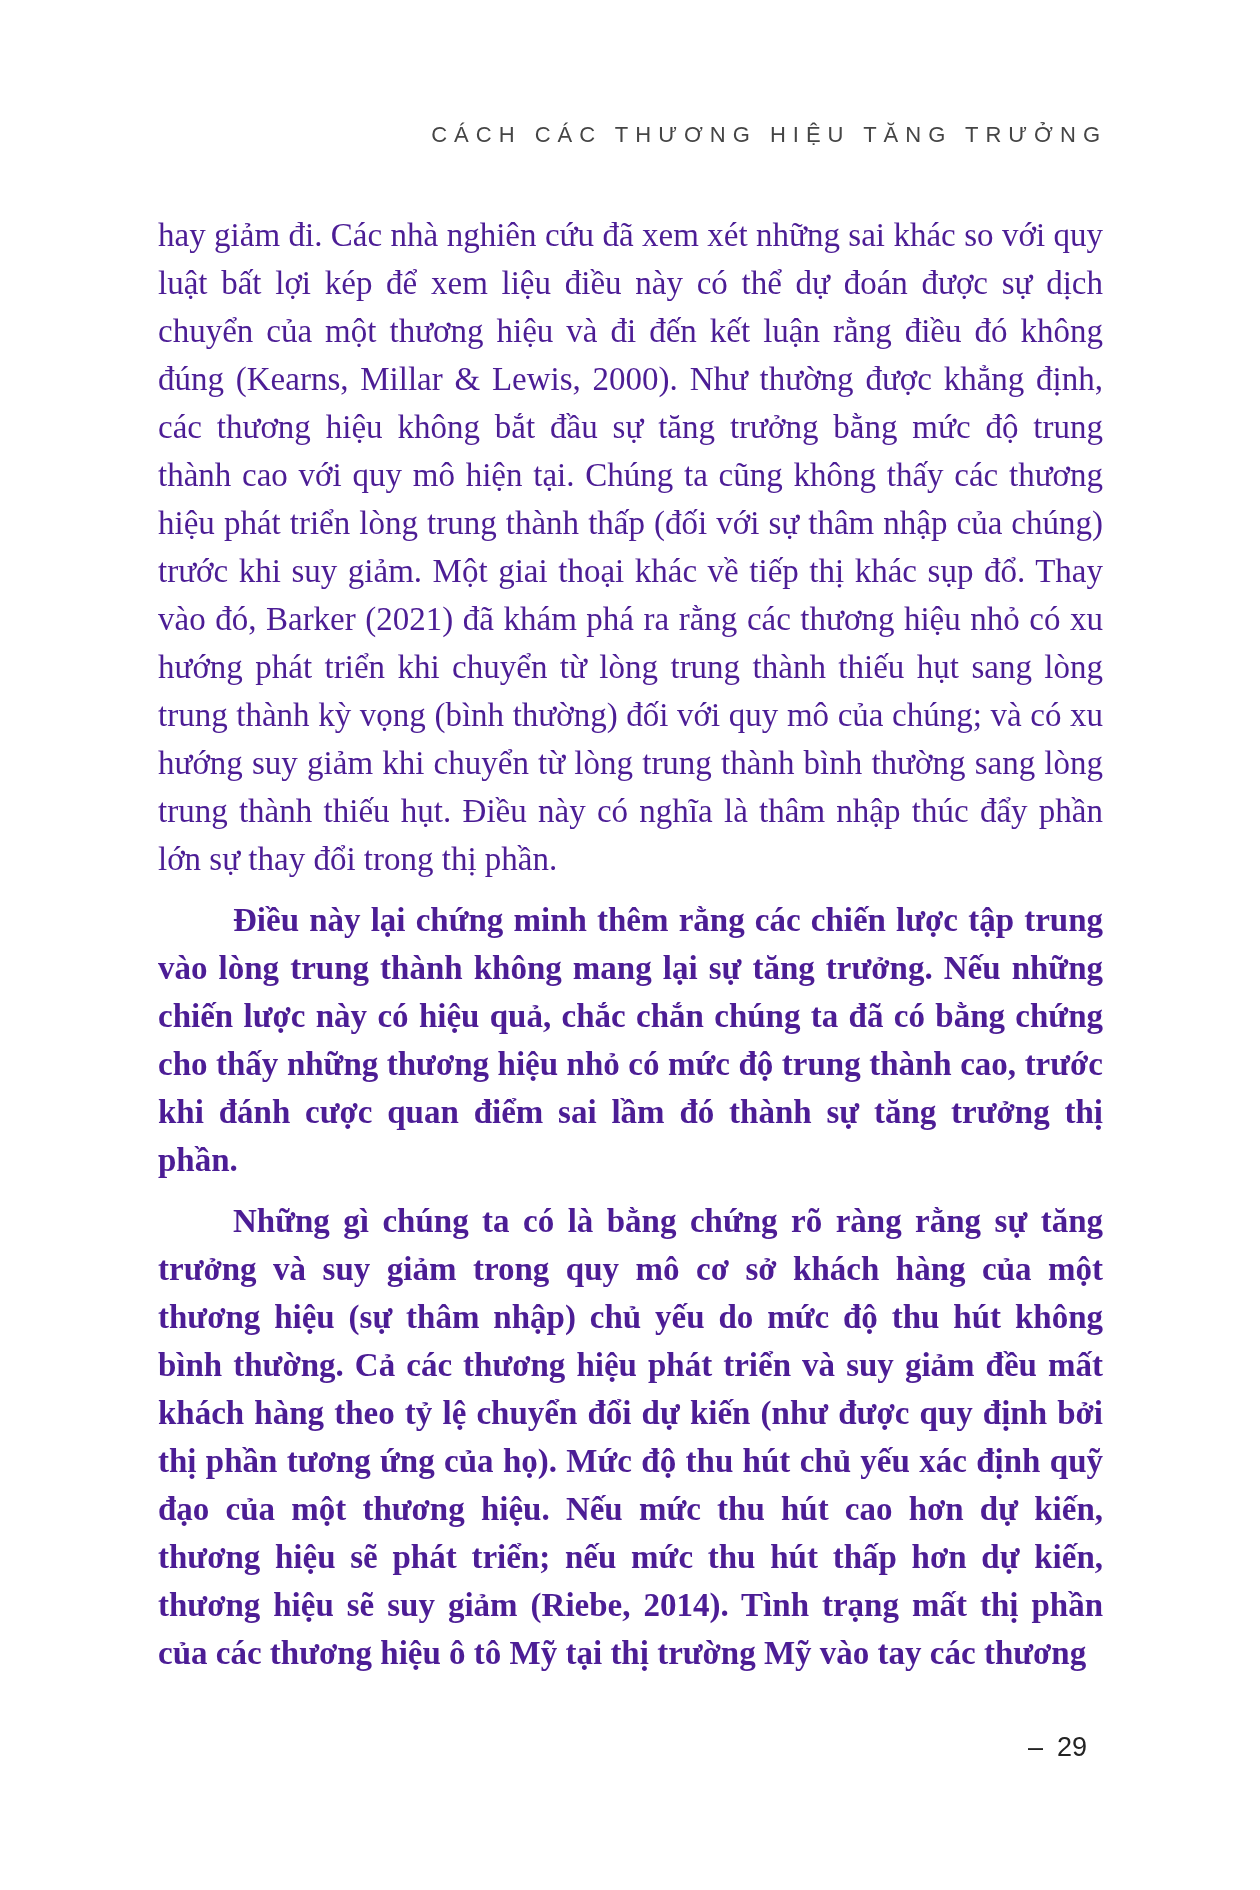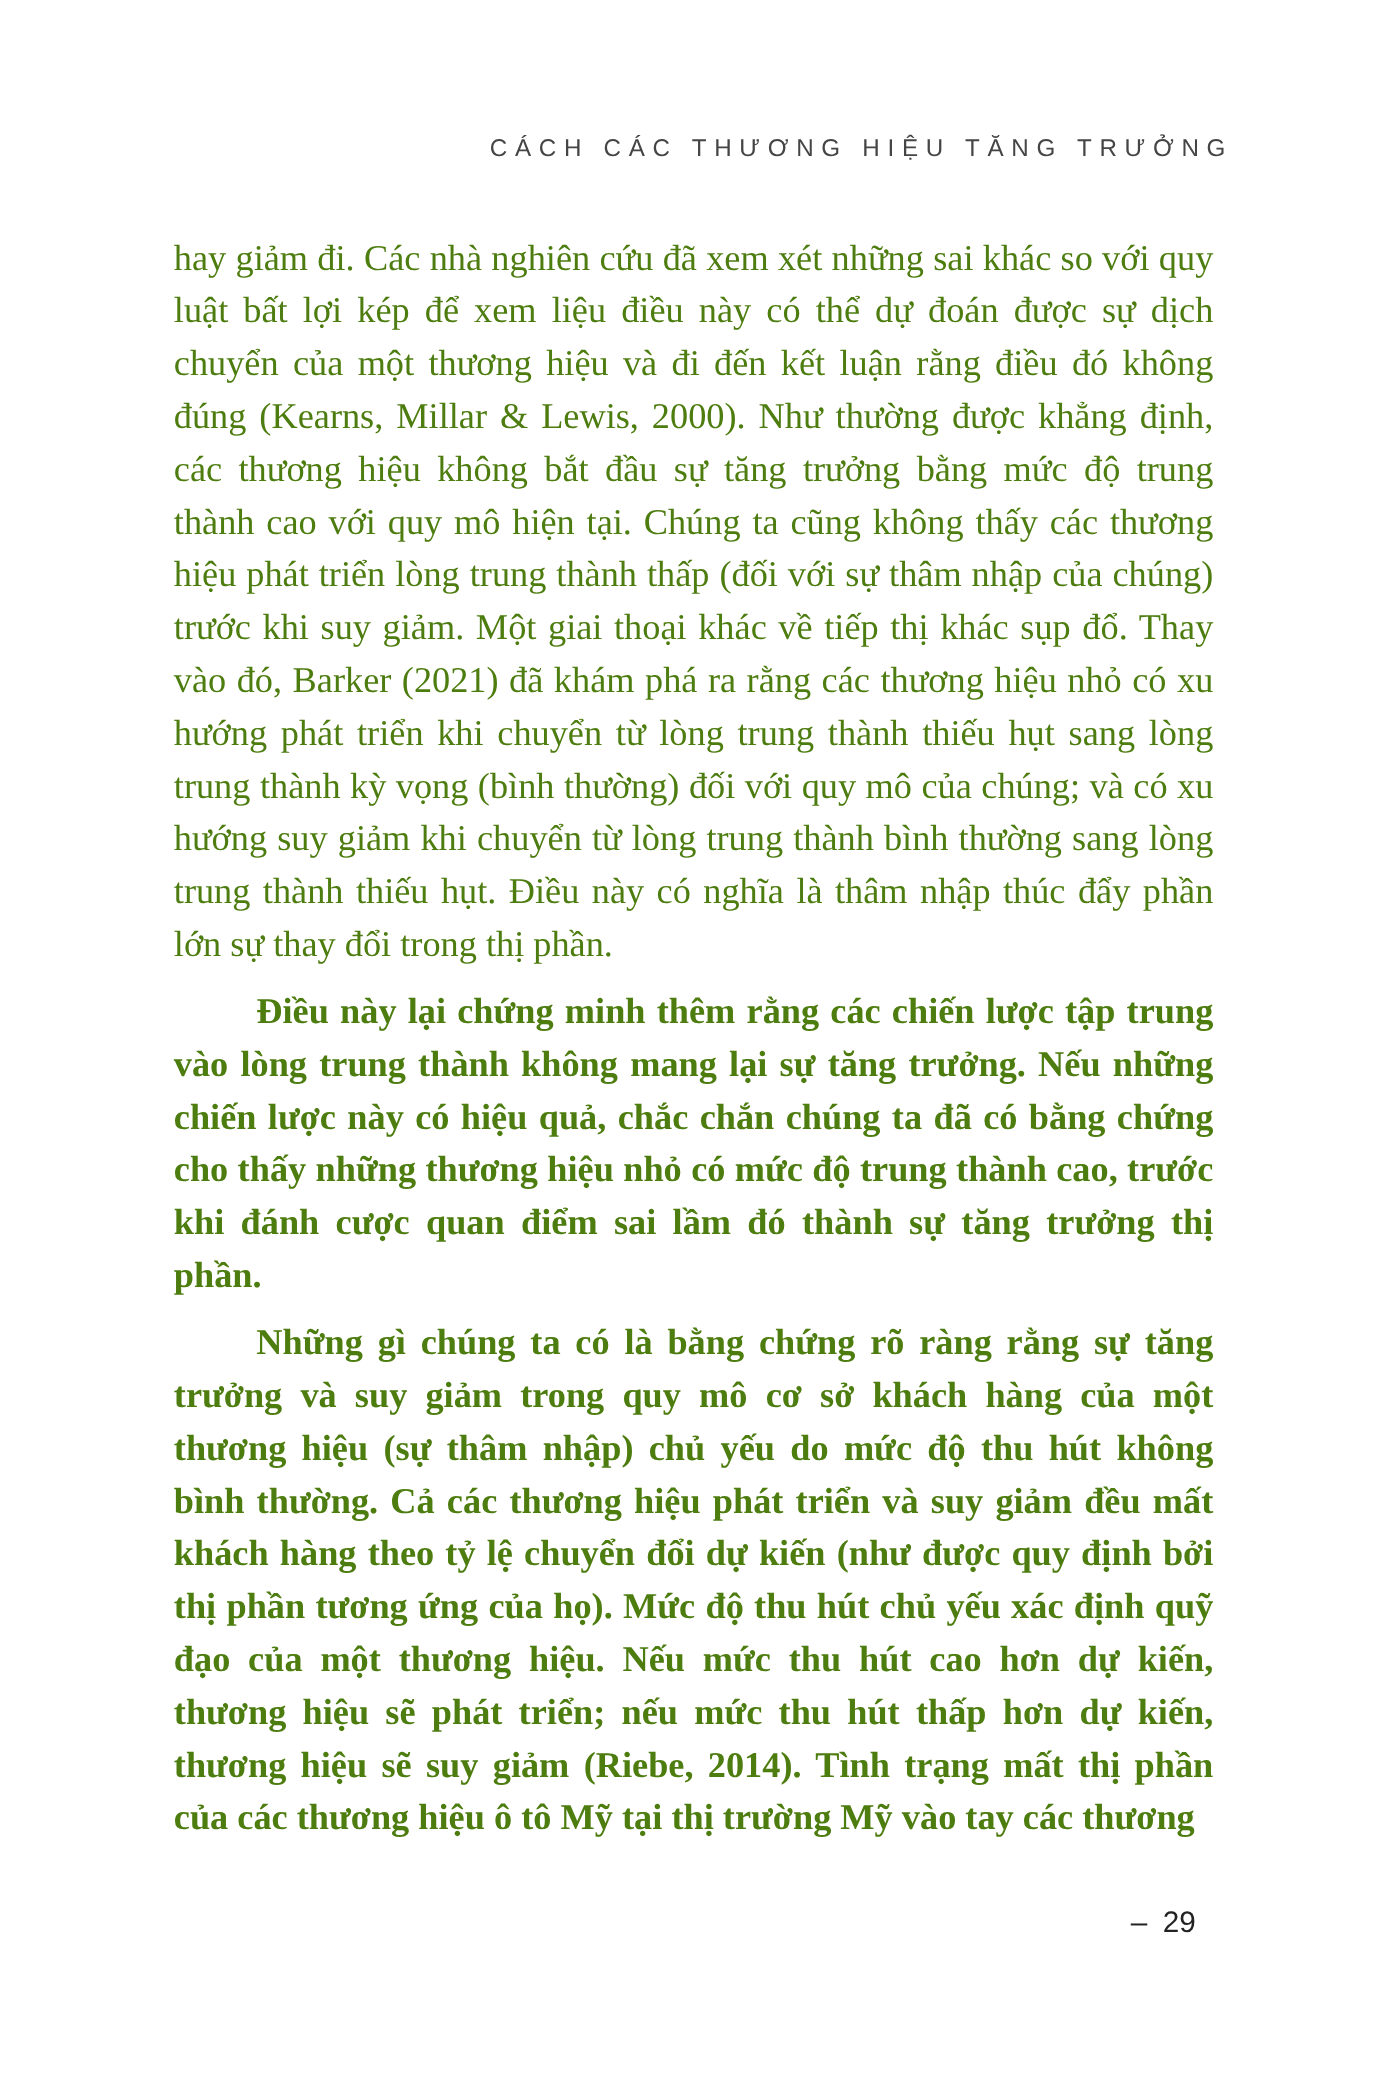--- a/index.html
+++ b/index.html
@@ -11,37 +11,37 @@
     position: relative;
     width: 1260px;
     height: 1890px;
     background: #ffffff;
     overflow: hidden;
     font-family: "Liberation Serif", "DejaVu Serif", serif;
   }
   .running-header {
     position: absolute;
     top: 122px;
-    right: 139px;
+    right: 153px;
     text-align: right;
     font-family: "Liberation Sans", "DejaVu Sans", sans-serif;
     font-size: 22px;
     font-weight: 300;
     letter-spacing: 7px;
     color: #454545;
     white-space: nowrap;
   }
   .body-text {
     position: absolute;
     left: 158px;
     top: 211px;
     width: 945px;
     font-size: 33px;
     line-height: 48px;
-    color: #4d7c0f;
+    color: #4c1d95;
     text-align: justify;
   }
   .para {
     margin: 0;
     padding: 0;
   }
   .para + .para {
     margin-top: 13px;
   }
   .para.indent {

